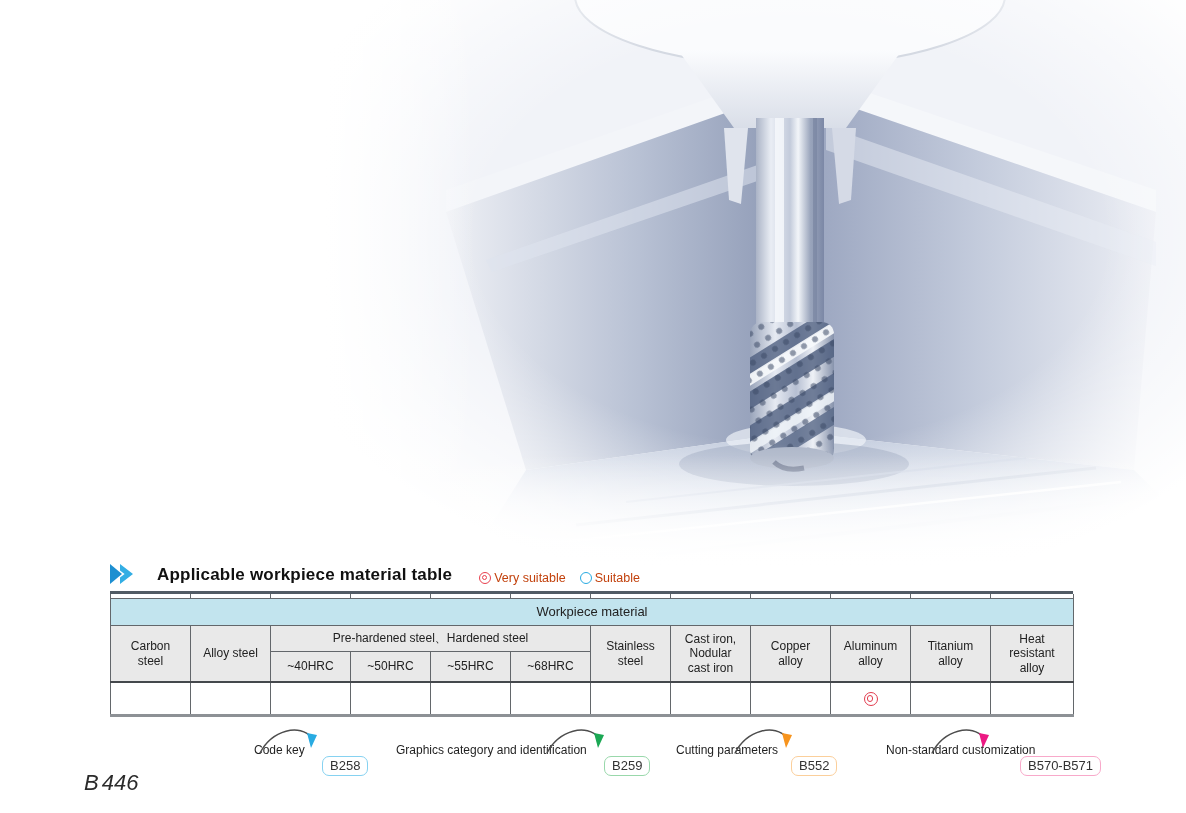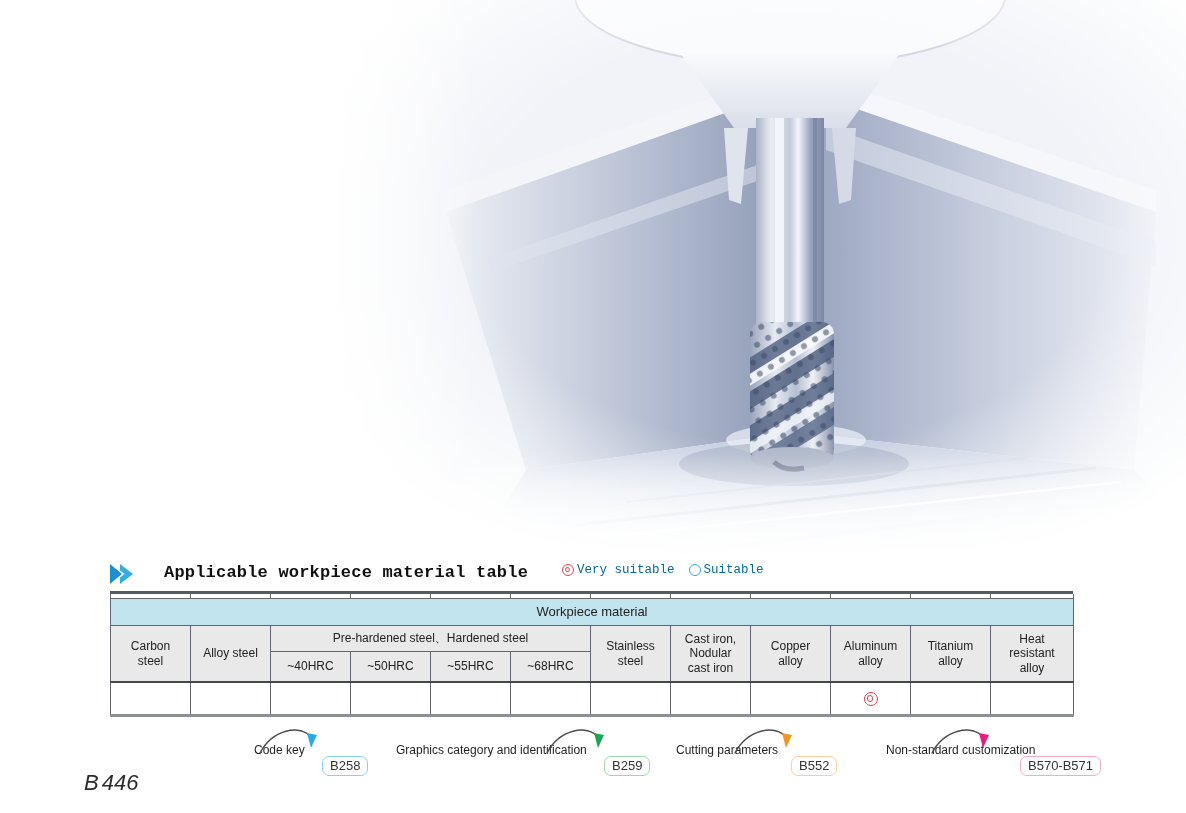--- a/index.html
+++ b/index.html
@@ -18,25 +18,25 @@
   .availability .item{display:flex;align-items:center;gap:8px;}
   .dot-filled{width:13px;height:13px;border-radius:50%;background:#111;}
   .dot-outline{width:11px;height:11px;border-radius:50%;border:1.5px solid #333;background:#fff;}
 
   
   .photo{position:absolute;left:326px;top:0;width:860px;height:565px;}
 
   
   .section-header{
     position:absolute;left:110px;top:563px;width:963px;
-    display:flex;align-items:flex-start;gap:28px;font-family:Liberation Mono, monospace;
+    display:flex;align-items:flex-end;gap:21px;
   }
   .section-title{font-size:17px;font-weight:bold;color:#111;letter-spacing:0.2px;}
   .section-legend{display:flex;align-items:center;gap:14px;margin-left:6px;}
-  .legend-item{display:flex;align-items:center;gap:3px;font-size:12.5px;color:#0369a1;}
+  .legend-item{display:flex;align-items:center;gap:3px;font-size:12.5px;color:#c2410c;}
   .icon-very{display:inline-block;width:10px;height:10px;border:1.6px solid #e8404e;border-radius:50%;position:relative;}
   .icon-very::after{content:"";position:absolute;left:1.7px;top:1.7px;width:3.6px;height:3.6px;border:1.5px solid #e8404e;border-radius:50%;}
   .icon-suit{display:inline-block;width:10px;height:10px;border:1.6px solid #29abe2;border-radius:50%;}
 
   .rule{position:absolute;left:110px;top:591px;width:963px;height:3px;background:#515b64;}
 
   
   table.material{
     position:absolute;left:110px;top:594px;width:963px;
     border-collapse:collapse;table-layout:fixed;

